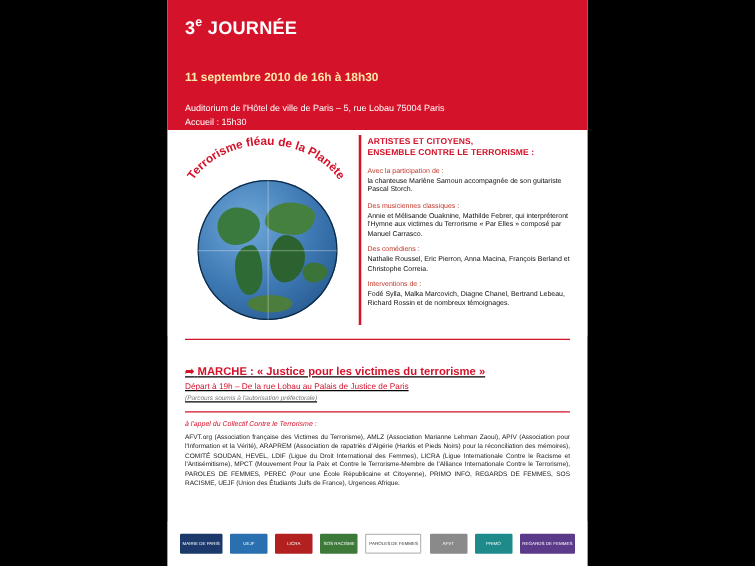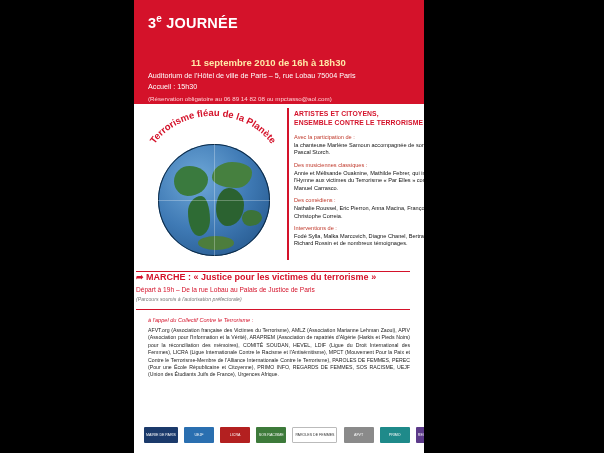--- a/index.html
+++ b/index.html
@@ -16,21 +16,21 @@
   .stage {
     position: relative;
     width: 604px;
     height: 453px;
     background: #000000;
   }
   .poster {
     position: absolute;
     left: 134px;
     top: 0px;
-    width: 290px;
+    width: 336px;
     height: 453px;
     background: #ffffff;
     overflow: hidden;
   }
 
   
   .header {
     position: relative;
     background: #d4122a;
     color: #ffffff;
@@ -46,24 +46,23 @@
   }
   .title-main .ord {
     font-size: 10px;
     vertical-align: super;
   }
   .subtitle-date {
     margin-top: 8px;
     font-weight: bold;
     font-size: 9.5px;
     color: #ffe9a8;
-    margin-left: 43px;
   }
   .venue {
-    margin-top: 3px;
+    margin-top: 14px;
     font-size: 7.2px;
     line-height: 9.5px;
   }
   .welcome {
     margin-top: 2px;
     font-size: 7.2px;
   }
   .reservation {
     margin-top: 4px;
     font-size: 6.2px;
@@ -155,25 +154,26 @@
     left: 153px;
     top: 4px;
     width: 2px;
     height: 152px;
     background: #d4122a;
   }
 
   
   .marche {
     position: relative;
-    margin: 2px 14px 0 2px;
-    padding-top: 0;
+    margin: 2px 14px 0 14px;
+    padding-top: 20px;
     border-top: 1px solid #d4122a;
     border-bottom: 1px solid #d4122a;
     padding-bottom: 7px;
+    text-decoration: underline;
   }
   .marche-title {
     color: #d4122a;
     font-weight: bold;
     font-size: 9px;
   }
   .marche-title .arrow { font-size: 9px; }
   .marche-sub {
     margin-top: 4px;
     font-size: 6.6px;

